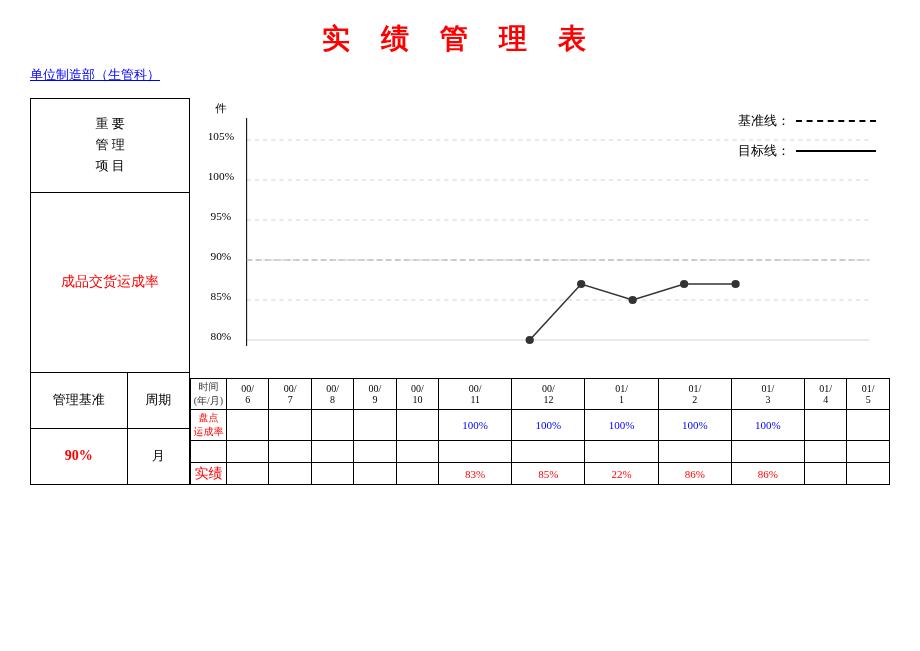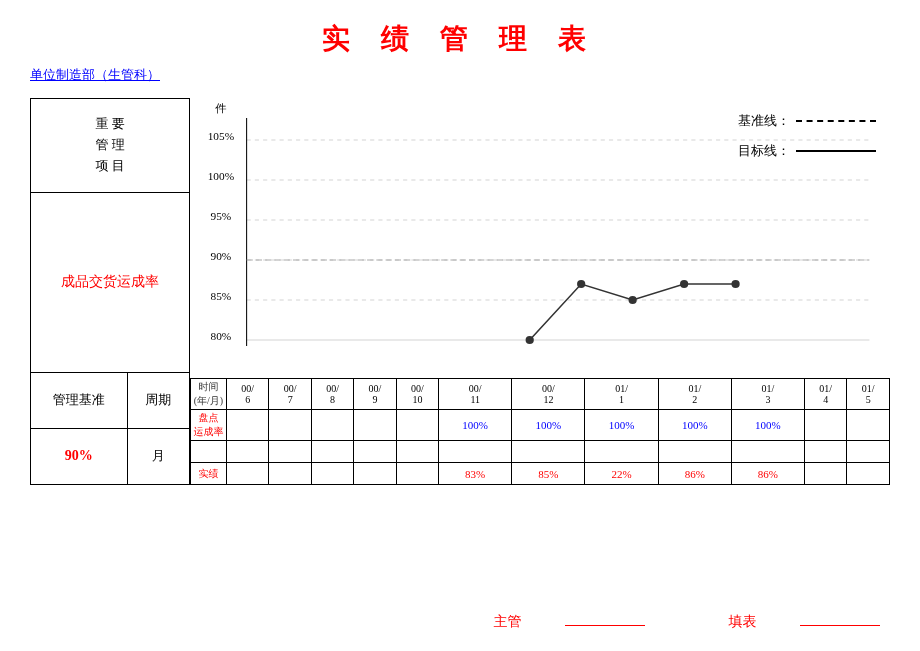--- a/index.html
+++ b/index.html
@@ -310,42 +310,32 @@
           <td></td>
           <td></td>
           <td></td>
           <td></td>
           <td></td>
           <td></td>
           <td></td>
         </tr>
 
         <tr>
-          <td class="row-label" style="color:red; font-size:10px;">实绩</td>
+          <td class="row-label" style="color:red; font-size:14px;">实绩</td>
           <td></td>
           <td></td>
           <td></td>
           <td></td>
           <td></td>
           <td class="perf-val">83%</td>
           <td class="perf-val">85%</td>
           <td class="perf-val">22%</td>
           <td class="perf-val">86%</td>
           <td class="perf-val">86%</td>
           <td></td>
           <td></td>
         </tr>
       </tbody>
         </table>
     </div>
   </div>
 
-  <div class="footer">
-    <span>
-      <span>主管</span>
-      <span class="footer-line"></span>
-    </span>
-    <span>
-      <span>填表</span>
-      <span class="footer-line"></span>
-    </span>
-  </div>
 </div>
 
 </body></html>

